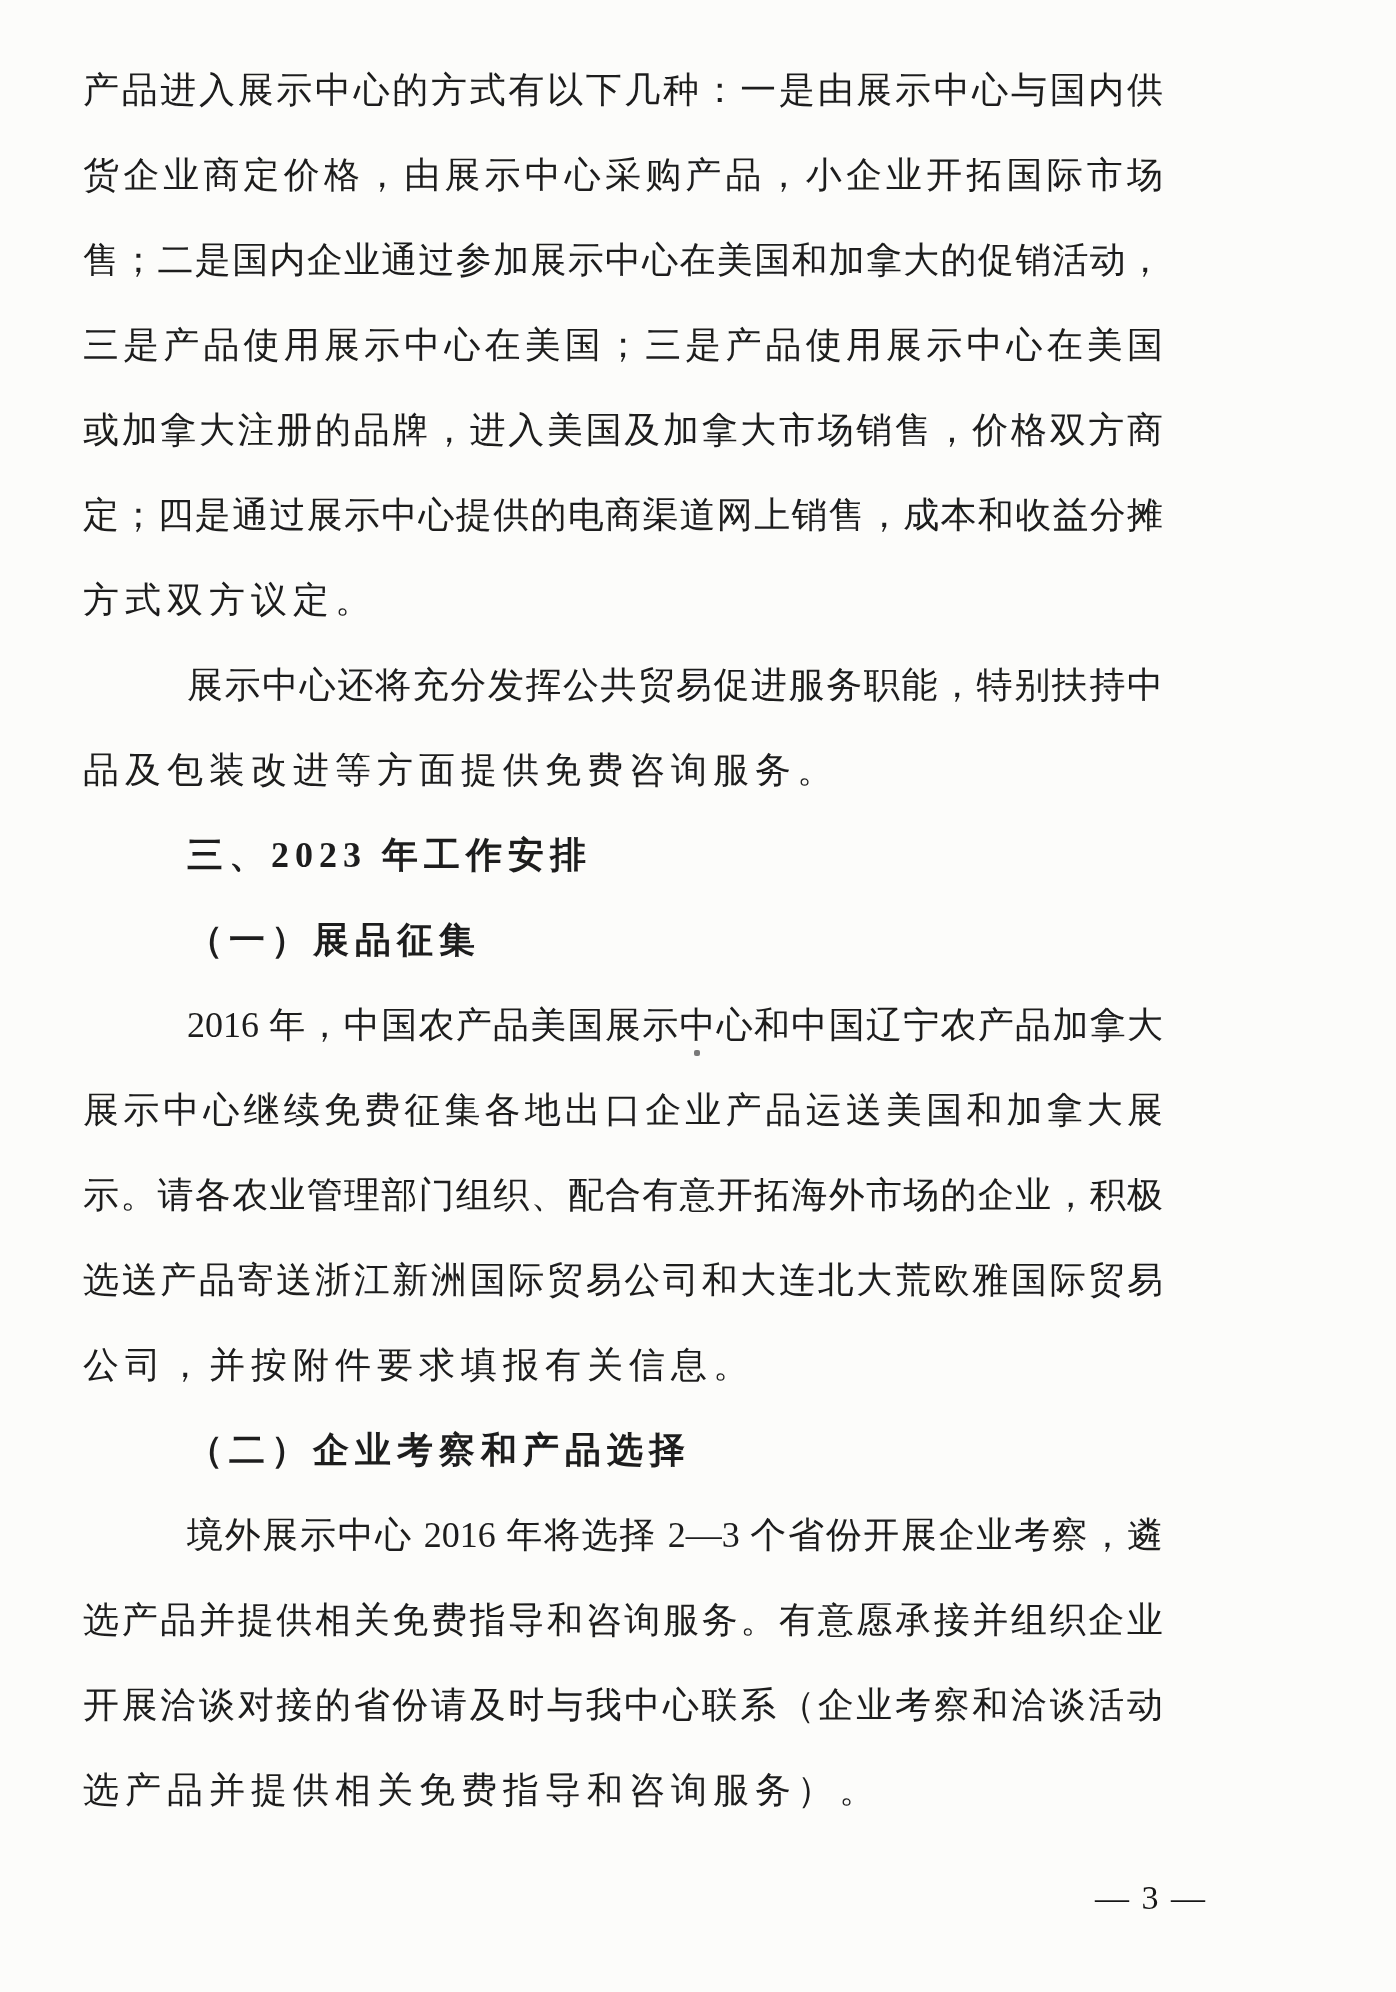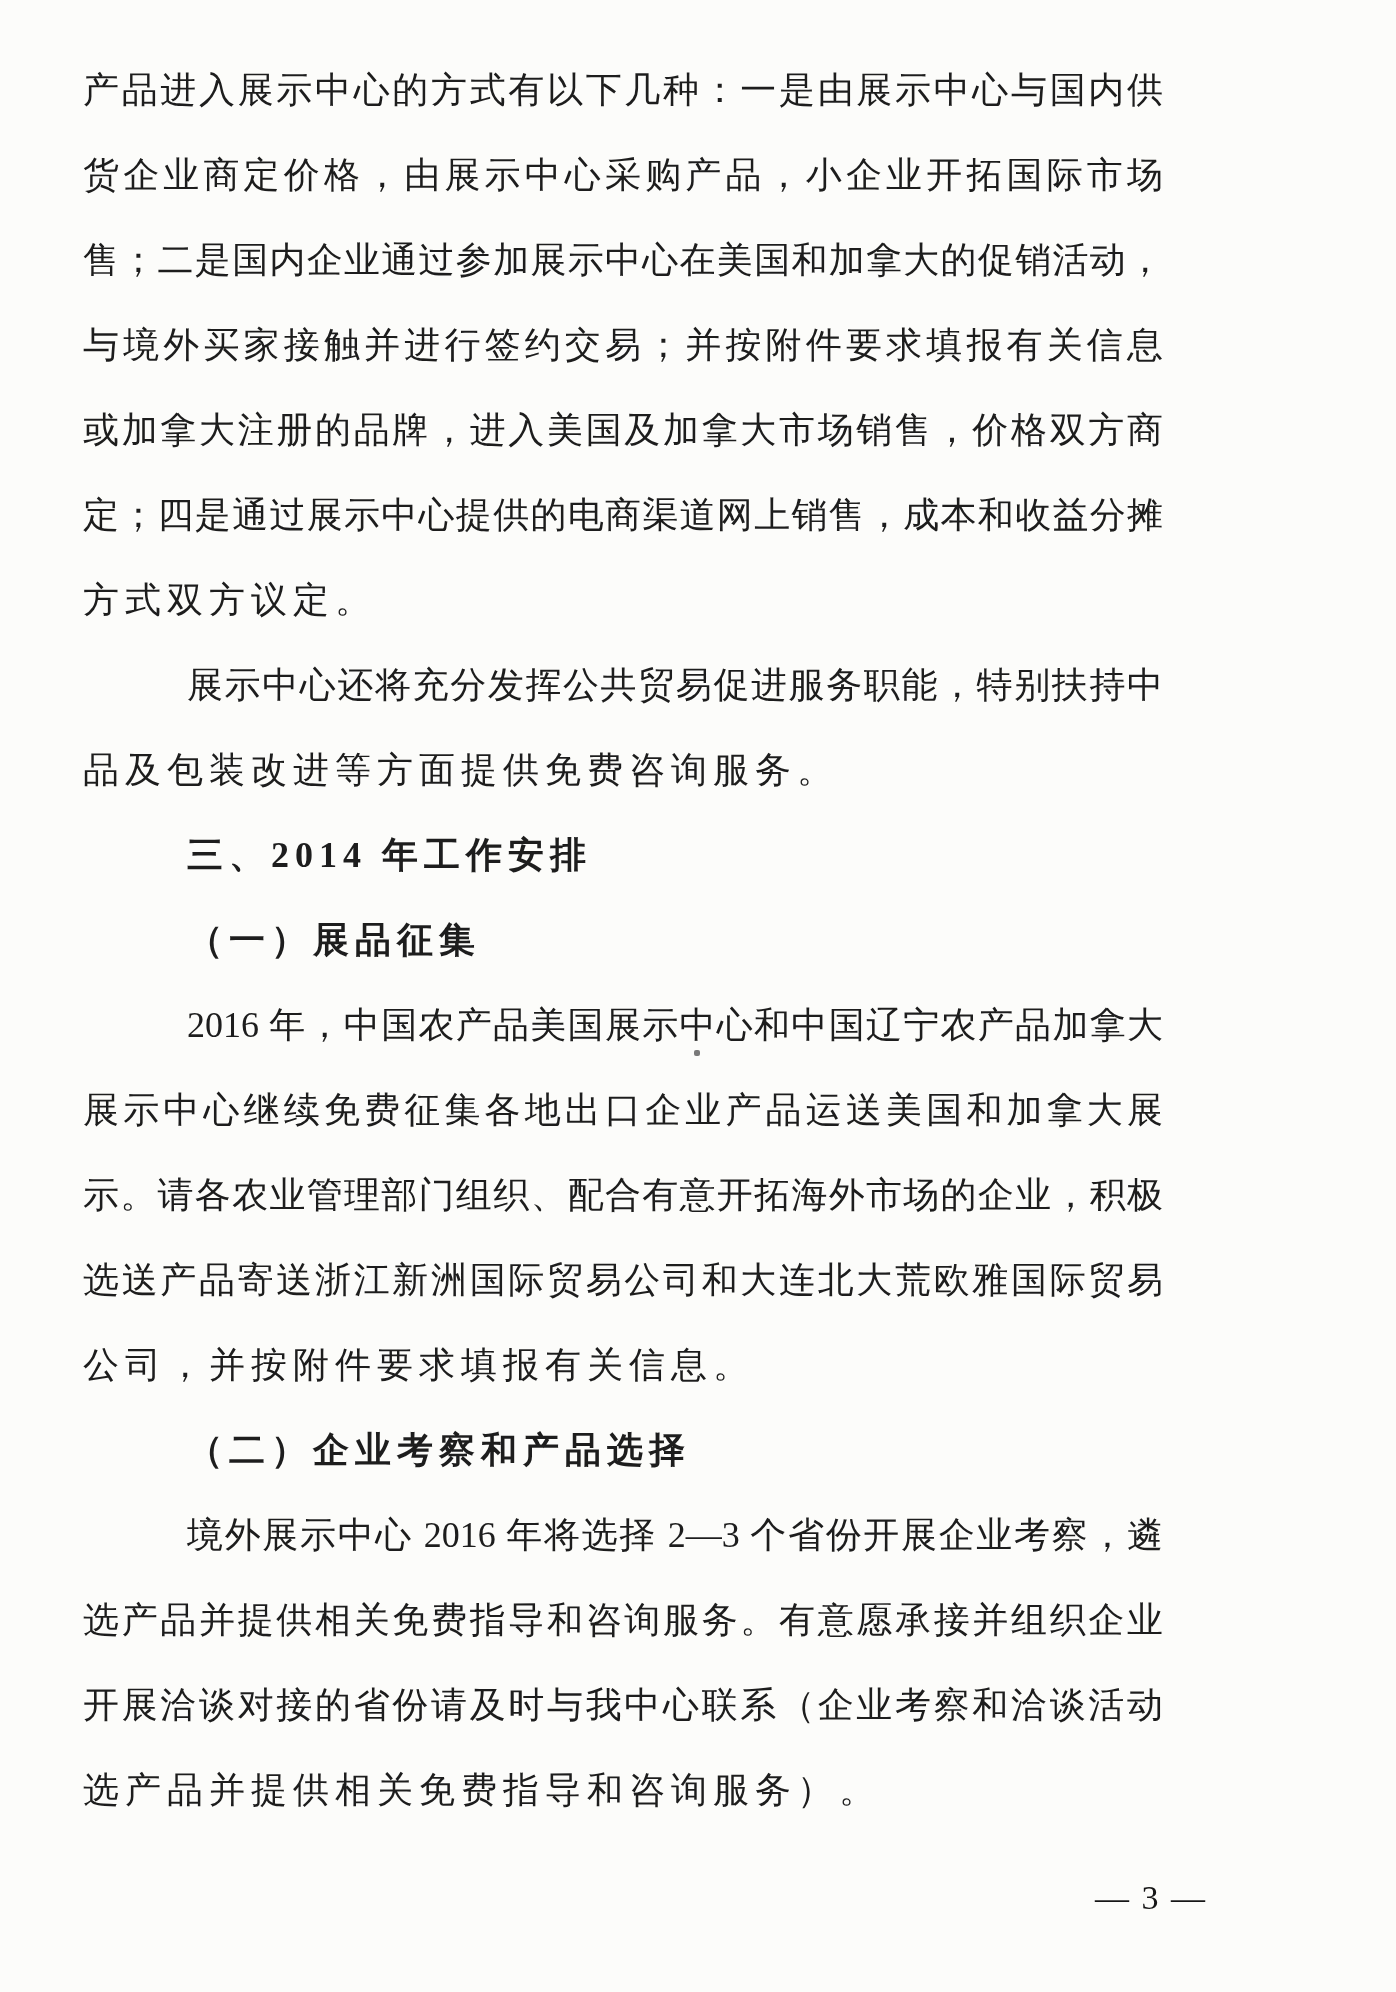--- a/index.html
+++ b/index.html
@@ -76,27 +76,27 @@
   }
 </style>
 </head>
 <body>
 
 <div class="paper">
   <div class="text-block" id="text-block">
       <div class="line fill">产品进入展示中心的方式有以下几种：一是由展示中心与国内供</div>
       <div class="line fill">货企业商定价格，由展示中心采购产品，小企业开拓国际市场</div>
       <div class="line fill">售；二是国内企业通过参加展示中心在美国和加拿大的促销活动，</div>
-      <div class="line fill">与境外买家接触并进行签约交易；并按附件要求填报有关信息</div>
+      <div class="line fill">三是产品使用展示中心在美国；三是产品使用展示中心在美国</div>
       <div class="line fill">或加拿大注册的品牌，进入美国及加拿大市场销售，价格双方商</div>
       <div class="line fill">定；四是通过展示中心提供的电商渠道网上销售，成本和收益分摊</div>
       <div class="line">方式双方议定。</div>
       <div class="line indent fill">展示中心还将充分发挥公共贸易促进服务职能，特别扶持中</div>
       <div class="line">品及包装改进等方面提供免费咨询服务。</div>
-      <div class="line heading indent">三、2014 年工作安排</div>
+      <div class="line heading indent">三、2023 年工作安排</div>
       <div class="line heading indent">（一）展品征集</div>
       <div class="line indent fill">2016 年，中国农产品美国展示中心和中国辽宁农产品加拿大</div>
       <div class="line fill">展示中心继续免费征集各地出口企业产品运送美国和加拿大展</div>
       <div class="line fill">示。请各农业管理部门组织、配合有意开拓海外市场的企业，积极</div>
       <div class="line fill">选送产品寄送浙江新洲国际贸易公司和大连北大荒欧雅国际贸易</div>
       <div class="line">公司，并按附件要求填报有关信息。</div>
       <div class="line heading indent">（二）企业考察和产品选择</div>
       <div class="line indent fill">境外展示中心 2016 年将选择 2—3 个省份开展企业考察，遴</div>
       <div class="line fill">选产品并提供相关免费指导和咨询服务。有意愿承接并组织企业</div>
       <div class="line fill">开展洽谈对接的省份请及时与我中心联系（企业考察和洽谈活动</div>

